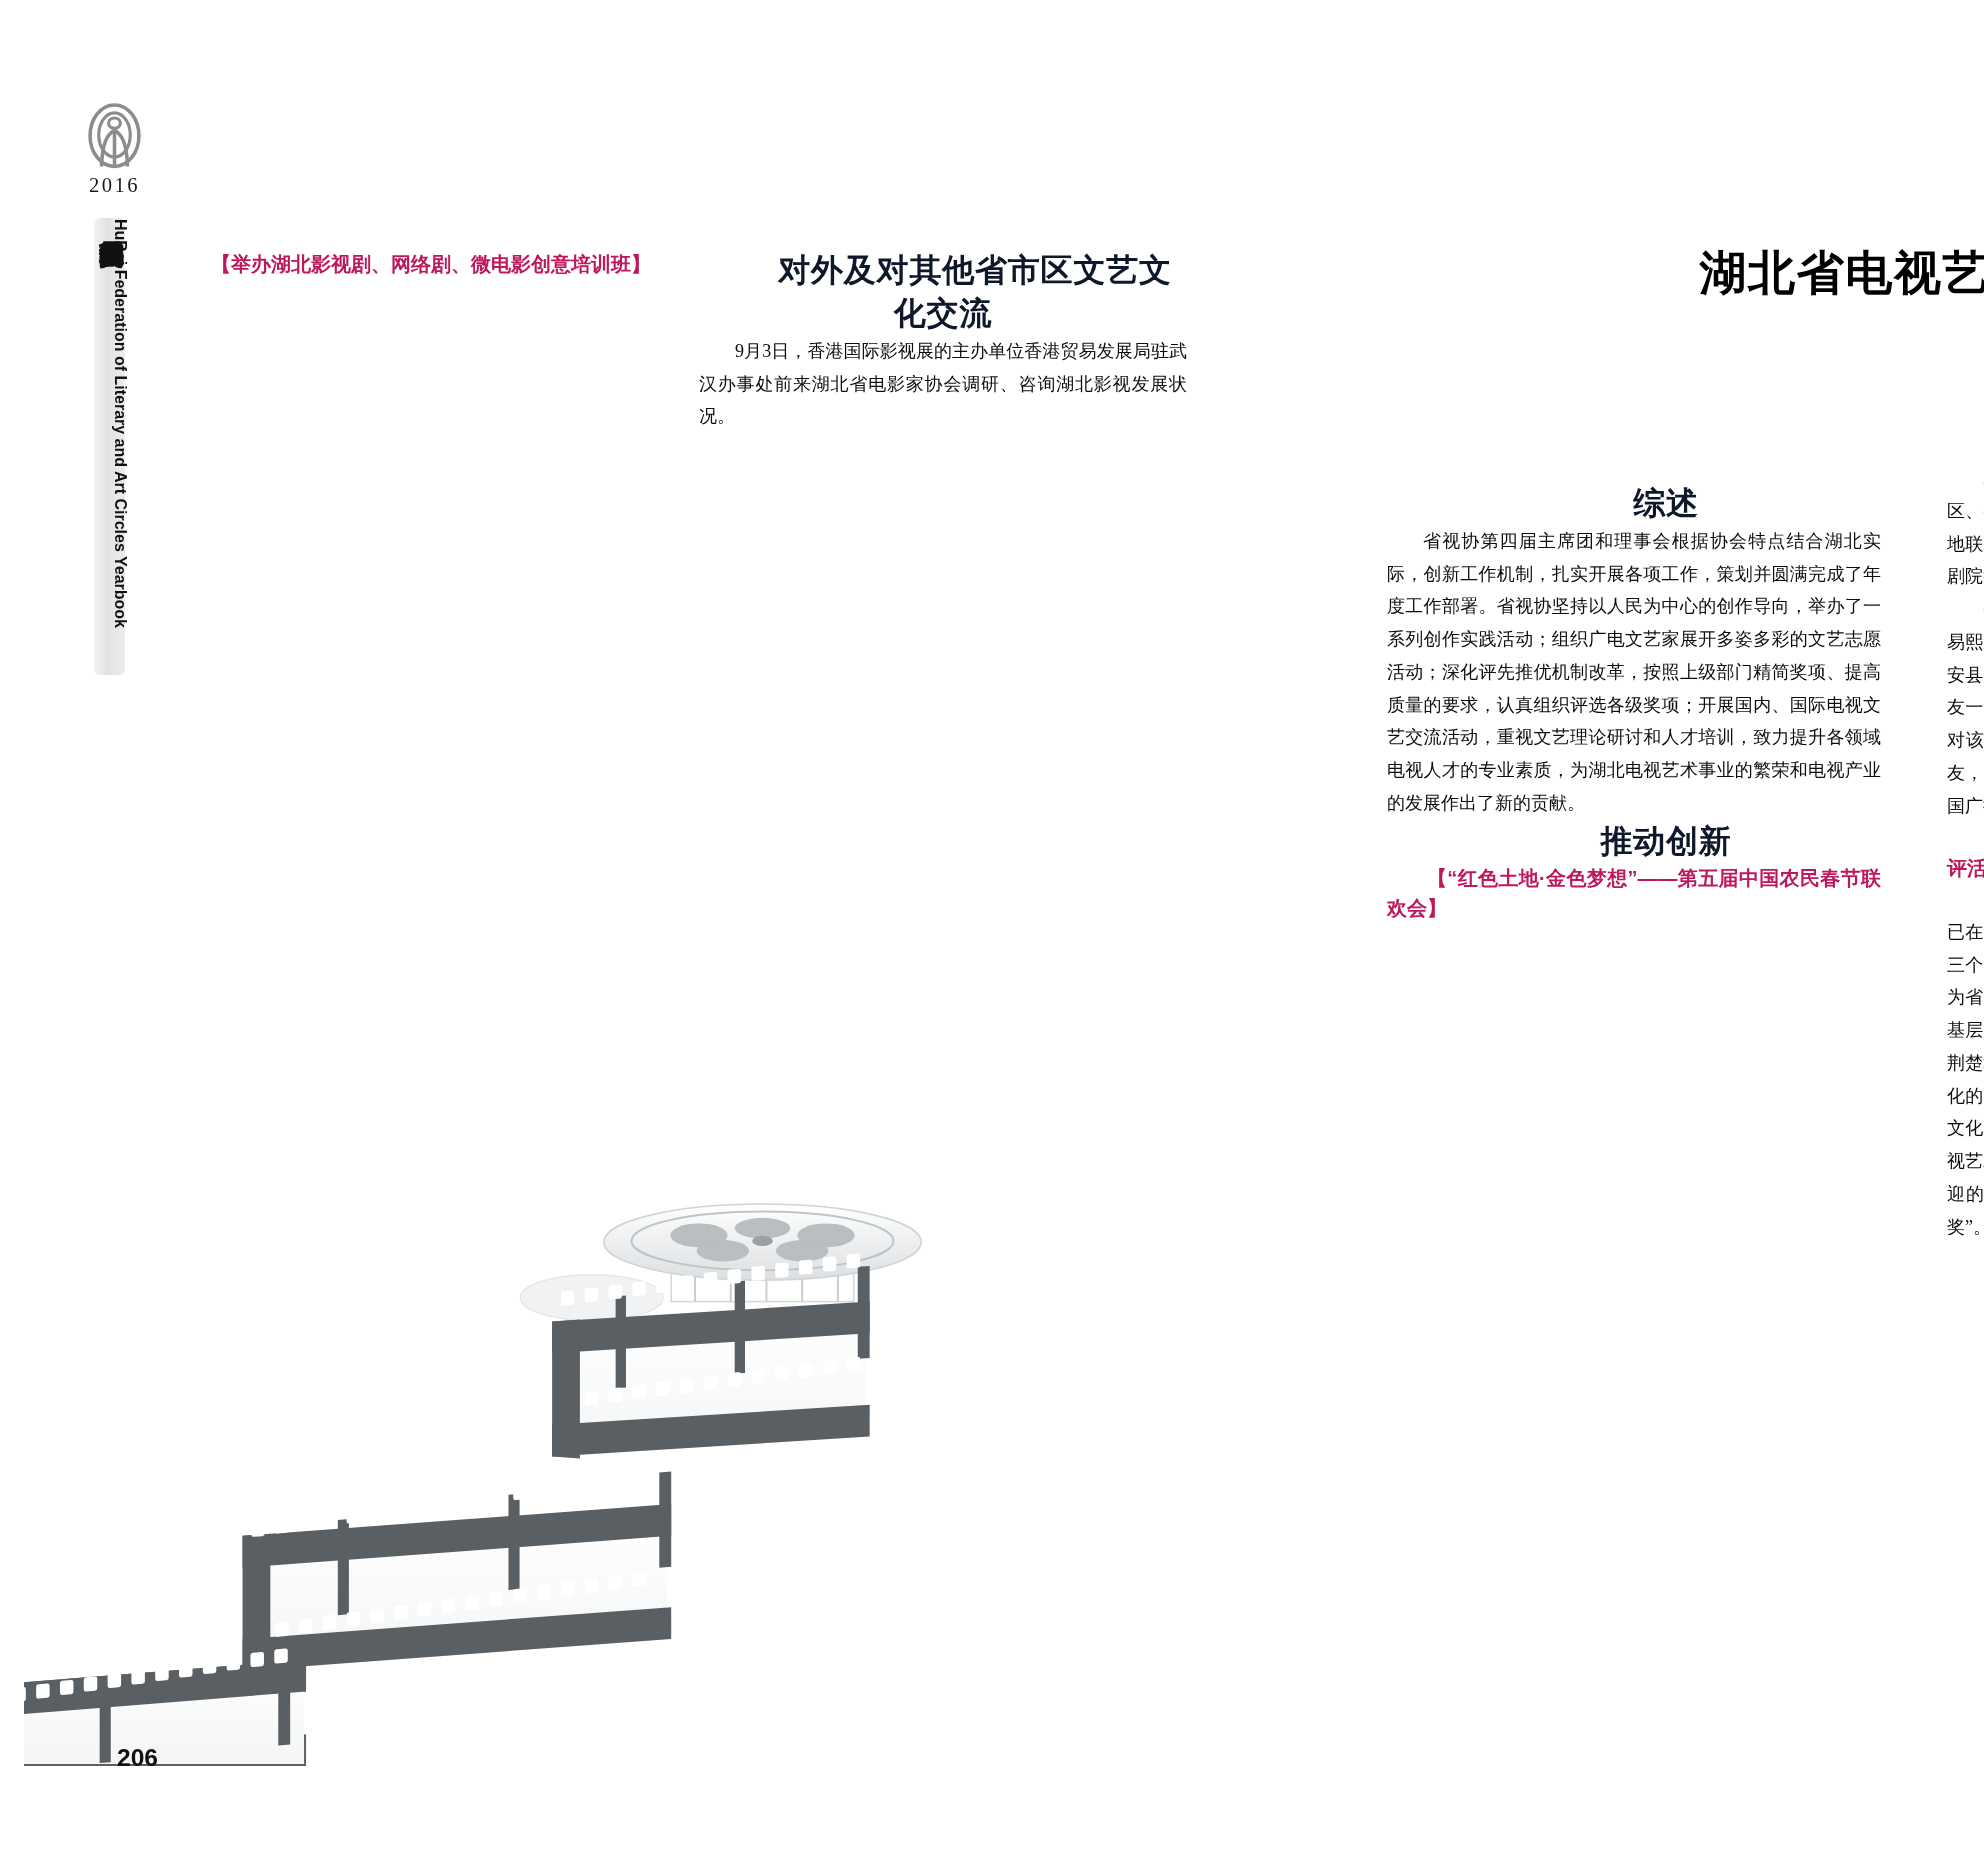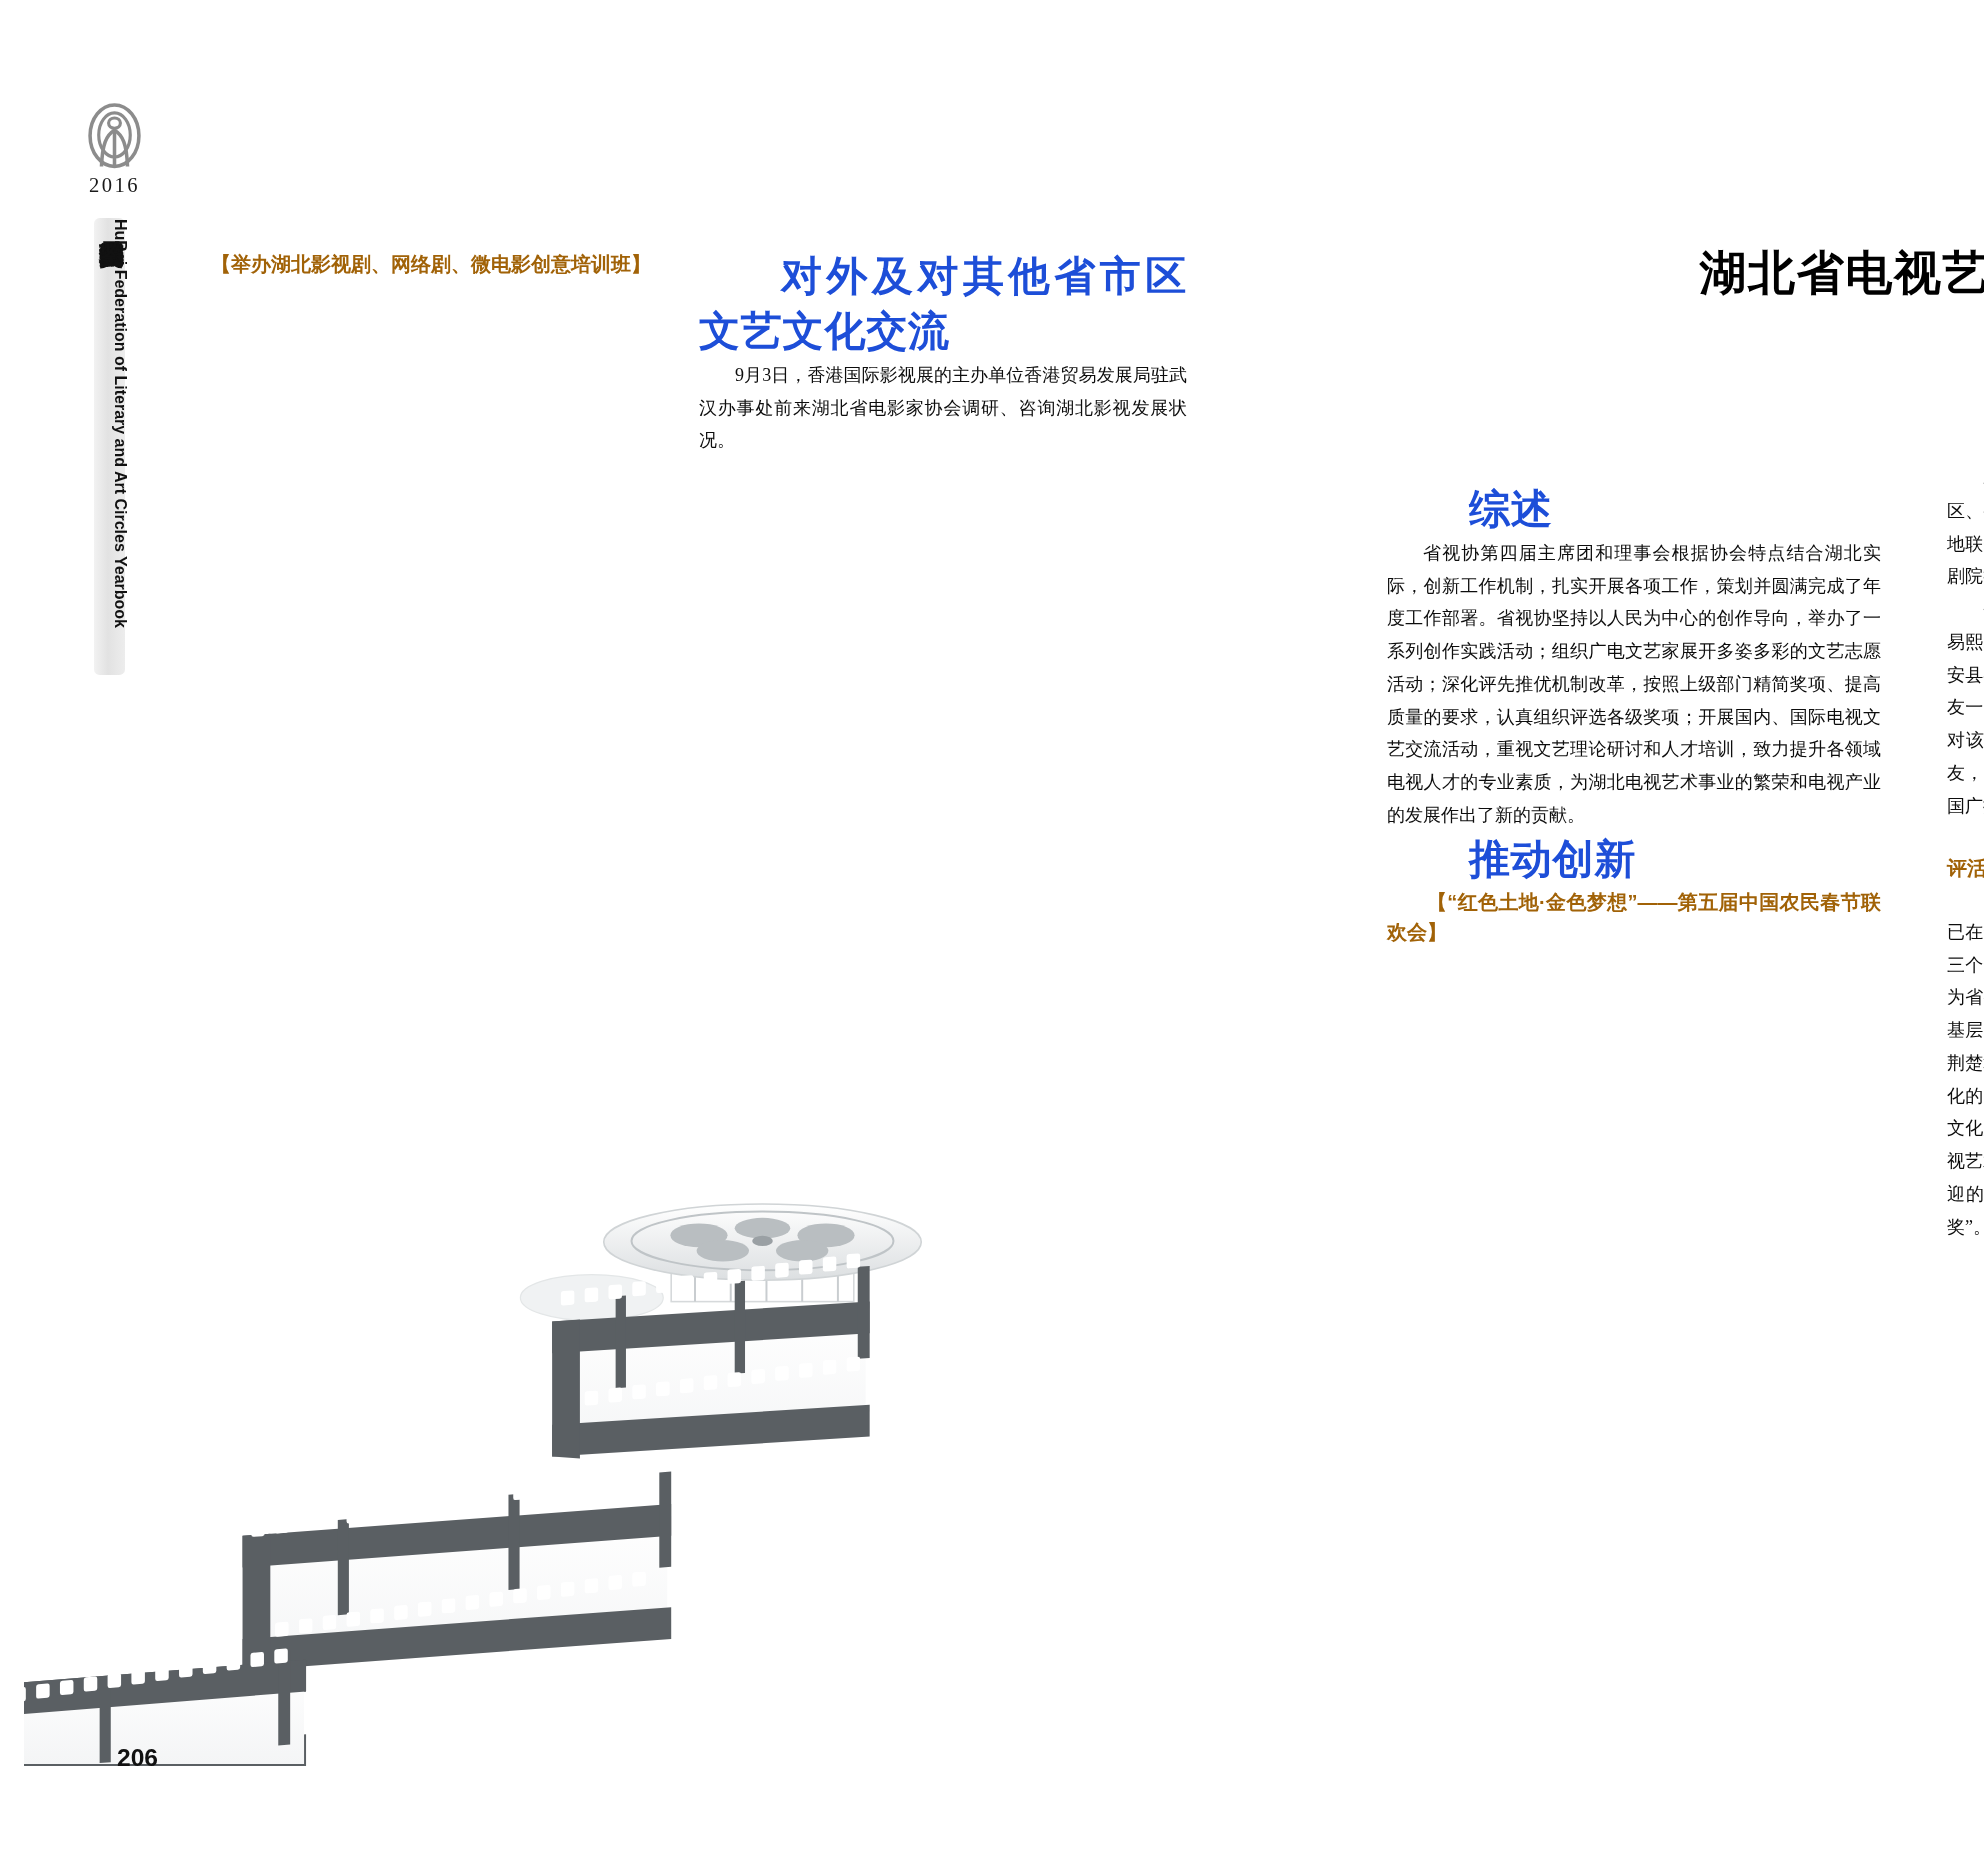--- a/index.html
+++ b/index.html
@@ -108,42 +108,43 @@
   }
   .col p {
     margin: 0 0 0 0;
     text-indent: 2em;
   }
   .head-bracket {
     font-family: "Liberation Sans", "DejaVu Sans", sans-serif;
     font-weight: 700;
     font-size: 20px;
     line-height: 1.52;
-    color: #a16207;
+    color: #be185d;
     text-indent: 0;
     margin: 0 0 10.3px 0;
   }
 
   .l-col1 {
     left: 171px;
     top: 249px;
     width: 490px;
   }
   .l-col2 {
     left: 699px;
     top: 249px;
     width: 488px;
   }
 
   .section-title {
     font-family: "Liberation Sans", "DejaVu Sans", sans-serif;
     font-weight: 700;
-    font-size: 41px;
+    font-size: 32px;
     line-height: 1.34;
-    color: #1d4ed8;
+    color: #0f172a;
+    text-align: center;
     text-indent: 0;
     margin: 0 0 22px 0;
     letter-spacing: 0.8px;
   }
 
   
   .film-illu {
     position: absolute;
     left: 24px;
     top: 1123px;

